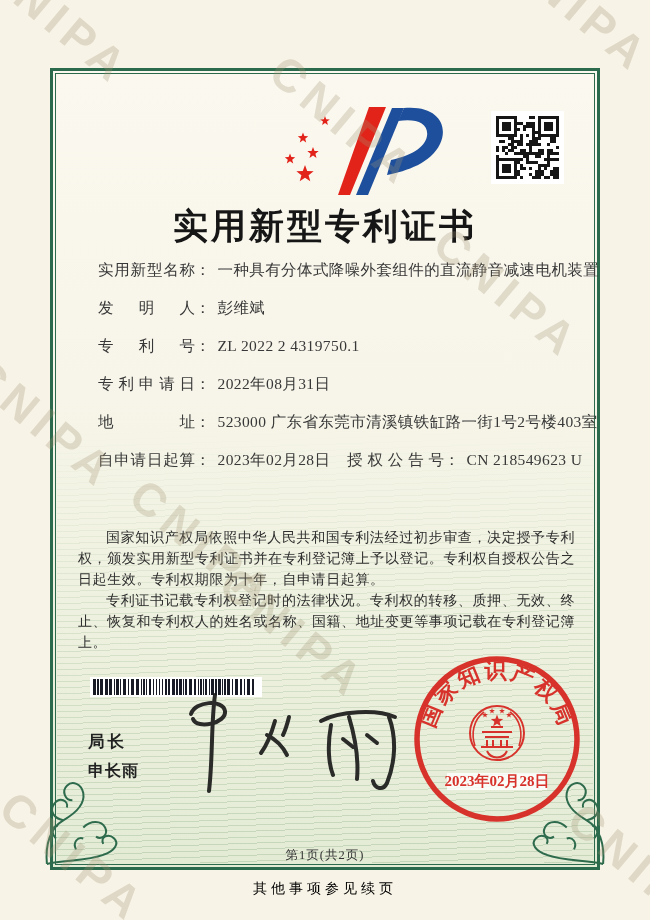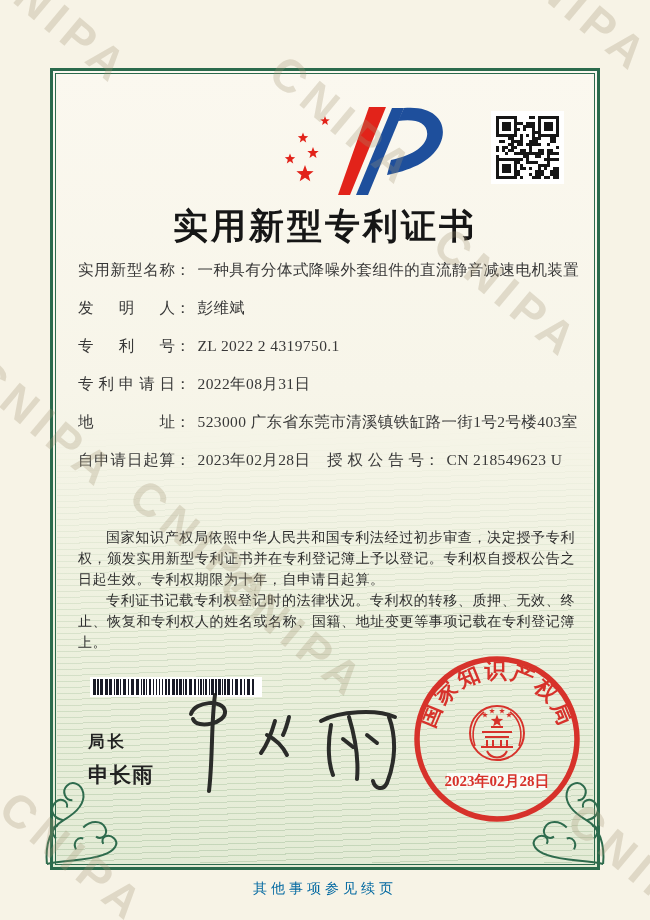--- a/index.html
+++ b/index.html
@@ -30,52 +30,52 @@
   .logo{position:absolute;left:226px;top:34px;width:172px;height:94px;}
   .qr-wrap{position:absolute;left:438px;top:40px;background:#fff;padding:5px;}
   #qr{display:grid;grid-template-columns:repeat(21,3px);grid-auto-rows:3px;}
   #qr .on{background:#161616;}
 
   .title{position:absolute;left:0;right:0;top:126px;margin:6px;text-align:center;
          font-size:35px;font-weight:700;letter-spacing:3px;color:#161616;}
 
   .fields{position:absolute;left:25px;top:189px;right:20px;font-size:15.5px;color:#383838;}
   .frow{height:38px;white-space:nowrap;}
-  .flabel{display:inline-block;width:97px;text-align:justify;text-align-last:justify;vertical-align:top;}
+  .flabel{display:inline-block;width:97px;text-align:justify;text-align-last:justify;vertical-align:top;margin-left:20px;}
   .fvalue{margin-left:7px;letter-spacing:.4px;}
   .grow{display:flex;height:38px;white-space:nowrap;}
   .gleft{width:249px;}
 
   .paras{position:absolute;left:25px;top:456px;width:497px;font-size:14px;
          line-height:21px;text-align:justify;color:#2e2e2e;}
   .paras p{margin:0;text-indent:2em;letter-spacing:.6px;}
 
   .barcode{position:absolute;left:37px;top:606px;width:172px;height:20px;background:#fff;
            padding:2px 3px;box-sizing:border-box;font-size:0;white-space:nowrap;overflow:hidden;}
   .barcode span{display:inline-block;height:100%;background:#181a26;}
 
   .signer-title{position:absolute;left:35px;top:660px;font-family:"Liberation Sans",sans-serif;
                 font-weight:700;font-size:16.5px;letter-spacing:3px;color:#222;}
   .signer-name{position:absolute;left:35px;top:690px;font-family:"Liberation Sans",sans-serif;
-               font-weight:700;font-size:21px;letter-spacing:1px;color:#222;}
+               font-weight:700;font-size:16px;letter-spacing:1px;color:#222;}
   .signature{position:absolute;left:118px;top:616px;width:244px;height:112px;}
 
   .seal{position:absolute;left:358px;top:582px;width:172px;height:172px;z-index:6;
         mix-blend-mode:multiply;opacity:.94;}
   .seal text{font-family:"Liberation Serif","DejaVu Serif",serif;}
 
   .page-info{position:absolute;left:0;right:0;top:776px;text-align:center;
              font-size:12.5px;letter-spacing:1px;color:#333;}
 
   .flourish{position:absolute;width:100px;height:104px;z-index:5;}
   .fl-left{left:-17px;top:700px;}
   .fl-right{right:-17px;top:700px;transform:scaleX(-1);}
 
   .continuation{position:absolute;left:0;right:0;top:880px;z-index:2;text-align:center;
-                font-size:14px;letter-spacing:4px;color:#0369a1;}
+                font-size:14px;letter-spacing:4px;color:#000000;}
 </style>
 </head>
 <body>
 
 <div class="page">
 
   <div class="wm wm1">CNIPA</div>
   <div class="wm wm2">CNIPA</div>
   <div class="wm wm3">CNIPA</div>
   <div class="wm wm4">CNIPA</div>
@@ -622,20 +622,21 @@
           <rect x="-5" y="7" width="2" height="6" stroke="none"></rect>
           <rect x="3" y="7" width="2" height="6" stroke="none"></rect>
           <rect x="9" y="7" width="2" height="6" stroke="none"></rect>
           <rect x="-16" y="13" width="32" height="2" stroke="none"></rect>
           <path d="M-10,18 A 11 11 0 0 0 10,18" fill="none" stroke-width="2"></path>
         </g>
         <rect x="36" y="120" width="100" height="17" fill="rgba(255,255,255,.85)"></rect>
         <text x="86" y="133" text-anchor="middle" font-size="15" font-weight="bold" fill="#d6261f">2023年02月28日</text>
       </svg>
 
+      <div class="page-info">第1页(共2页)</div>
 
       <svg class="flourish fl-left" viewBox="0 0 110 110">
         <g fill="none" stroke="#2e6b4d" stroke-width="2.2">
           <path d="M12,100 C10,78 16,60 30,52 C44,44 54,34 52,22 C50,12 40,8 34,14 C28,20 32,30 40,30"></path>
           <path d="M30,52 C20,50 14,42 20,34 C26,26 36,30 34,38"></path>
           <path d="M12,100 C34,96 58,96 74,90 C86,86 92,78 86,72 C80,66 70,70 74,78"></path>
           <path d="M52,60 C60,52 72,52 76,60 C80,68 72,74 66,70"></path>
           <path d="M22,72 C16,66 18,58 24,58"></path>
           <path d="M44,84 C40,76 46,70 52,72"></path>
         </g>

